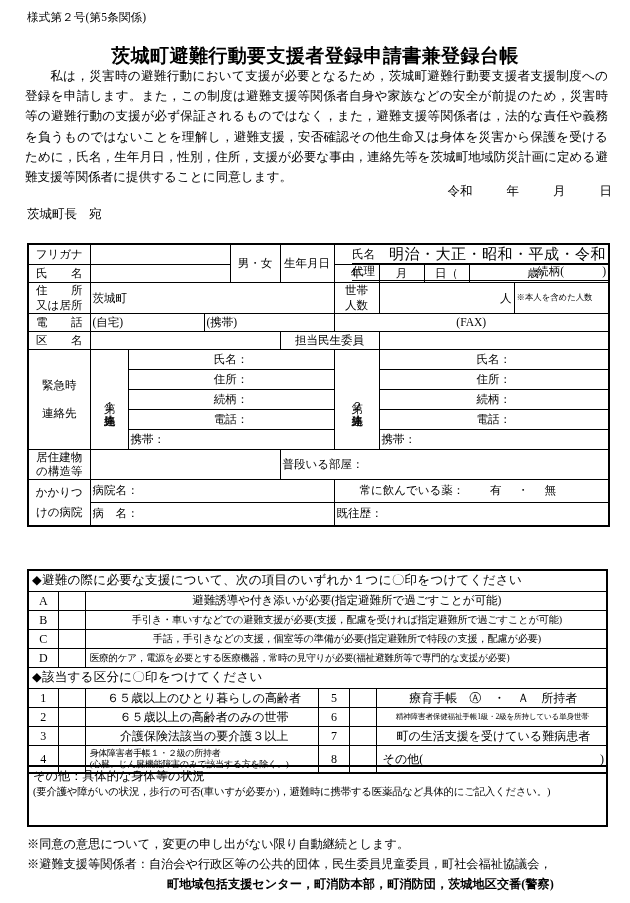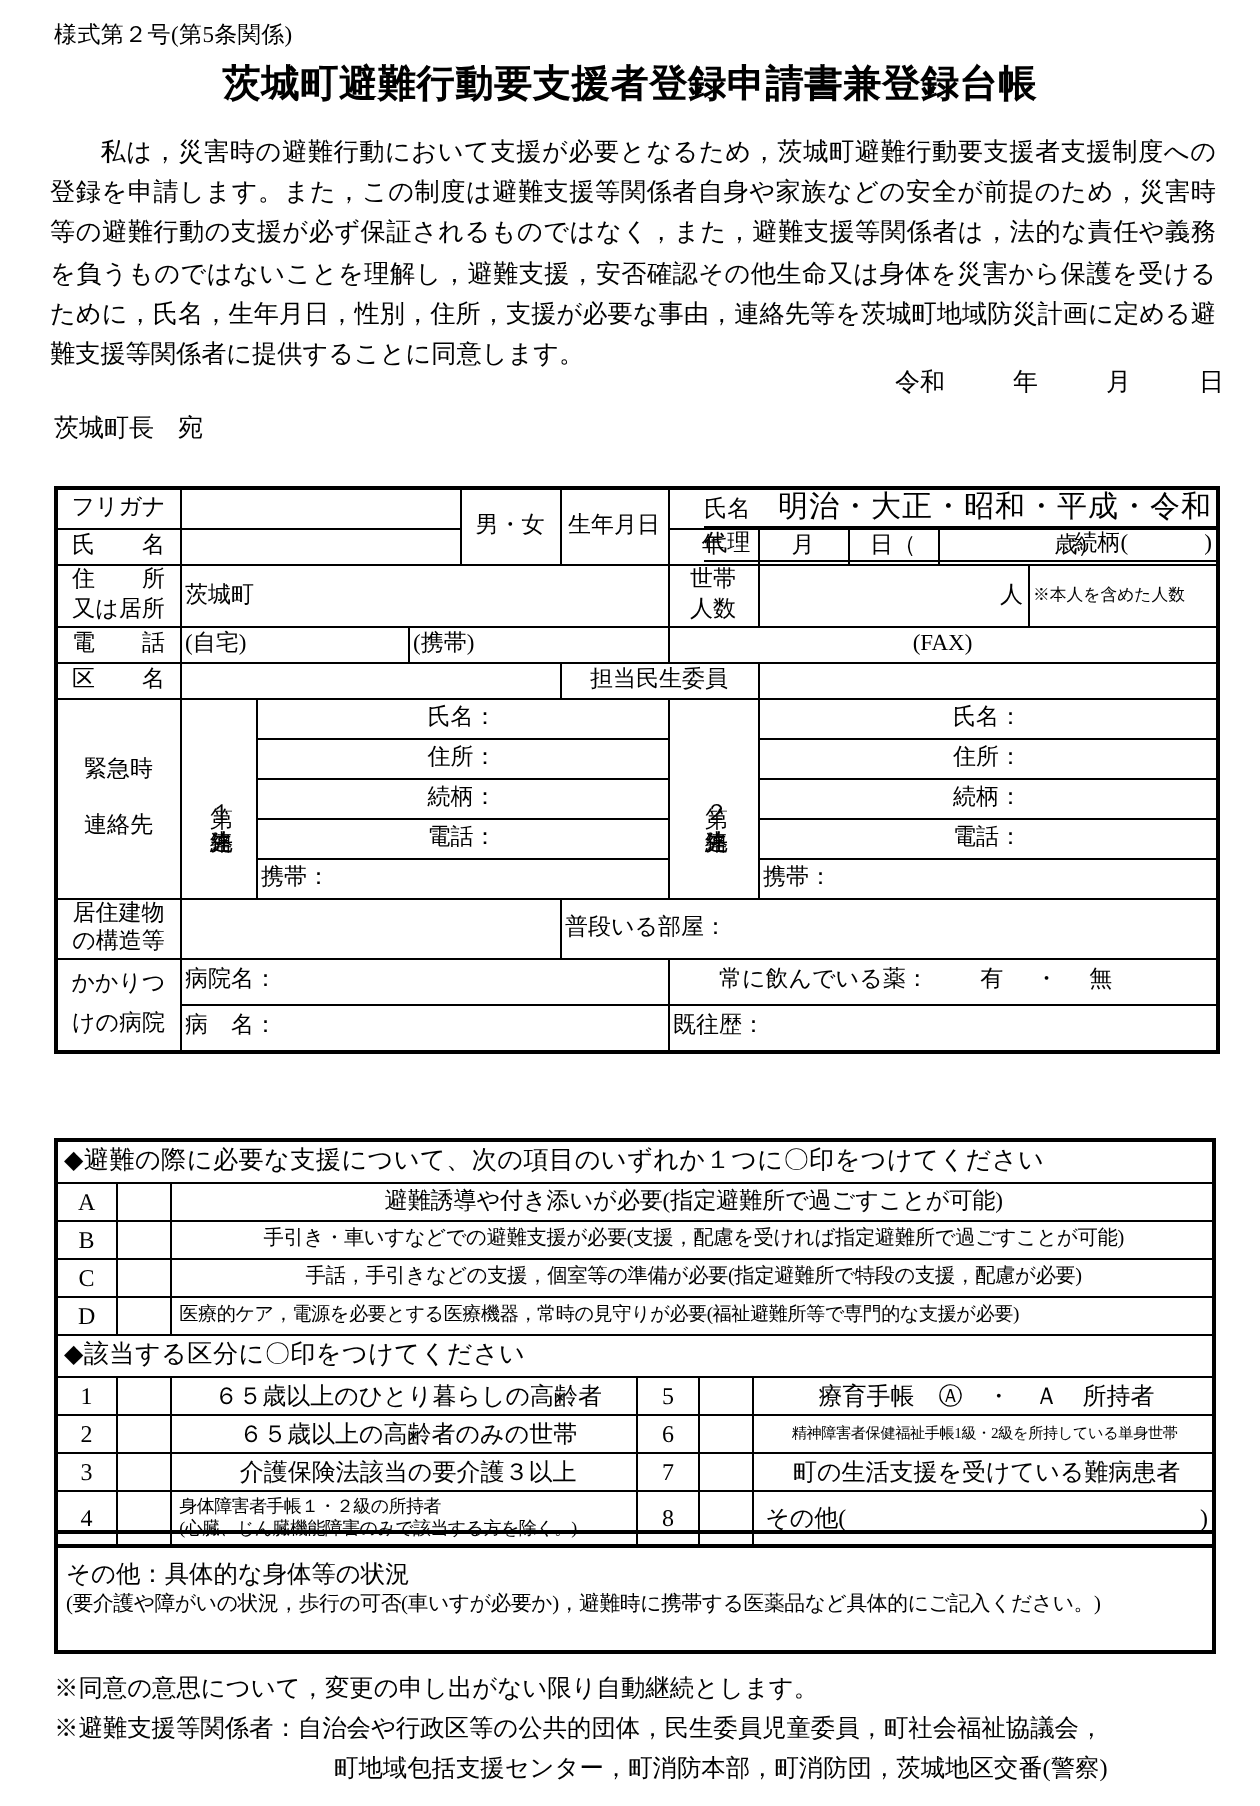--- a/index.html
+++ b/index.html
@@ -31,21 +31,21 @@
     left: 27px;
     top: 10px;
     font-size: 11.5px;
     letter-spacing: 0.2px;
     white-space: nowrap;
   }
   .doc-title {
     position: absolute;
     left: 0;
     right: 0;
-    top: 29px;
+    top: 43px;
     text-align: center;
     font-size: 19px;
     font-weight: bold;
     letter-spacing: 0.4px;
   }
 
   
   .intro {
     position: absolute;
     left: 25px;
@@ -170,35 +170,35 @@
 
   
   .freebox {
     position: absolute;
     left: 27px;
     top: 765px;
     width: 581px;
     height: 62px;
     border: 2px solid #000;
     box-sizing: border-box;
-    padding: 13px 4px 0 4px;
+    padding: 2px 4px 0 4px;
   }
   .freebox .t1 { font-size: 12.2px; line-height: 15px; }
   .freebox .t2 { font-size: 10.4px; line-height: 15px; letter-spacing: -0.2px; }
 
   
   .notes {
     position: absolute;
     left: 27px;
     top: 834px;
     width: 583px;
     font-size: 12.2px;
     line-height: 20px;
   }
-  .notes .n-ind { display: block; padding-left: 140px; }
+  .notes .n-ind { display: block; padding-left: 140px; font-weight: bold; }
 </style>
 </head>
 <body>
 
 <div class="page">
 
   <div class="form-no">様式第２号(第5条関係)</div>
 
   <div class="doc-title">茨城町避難行動要支援者登録申請書兼登録台帳</div>
 

